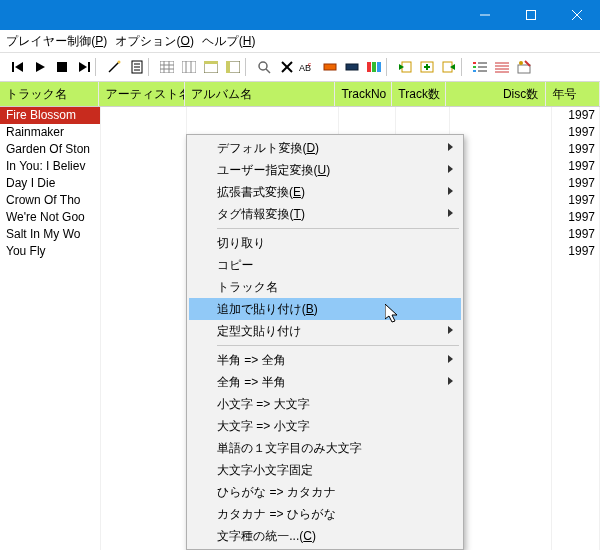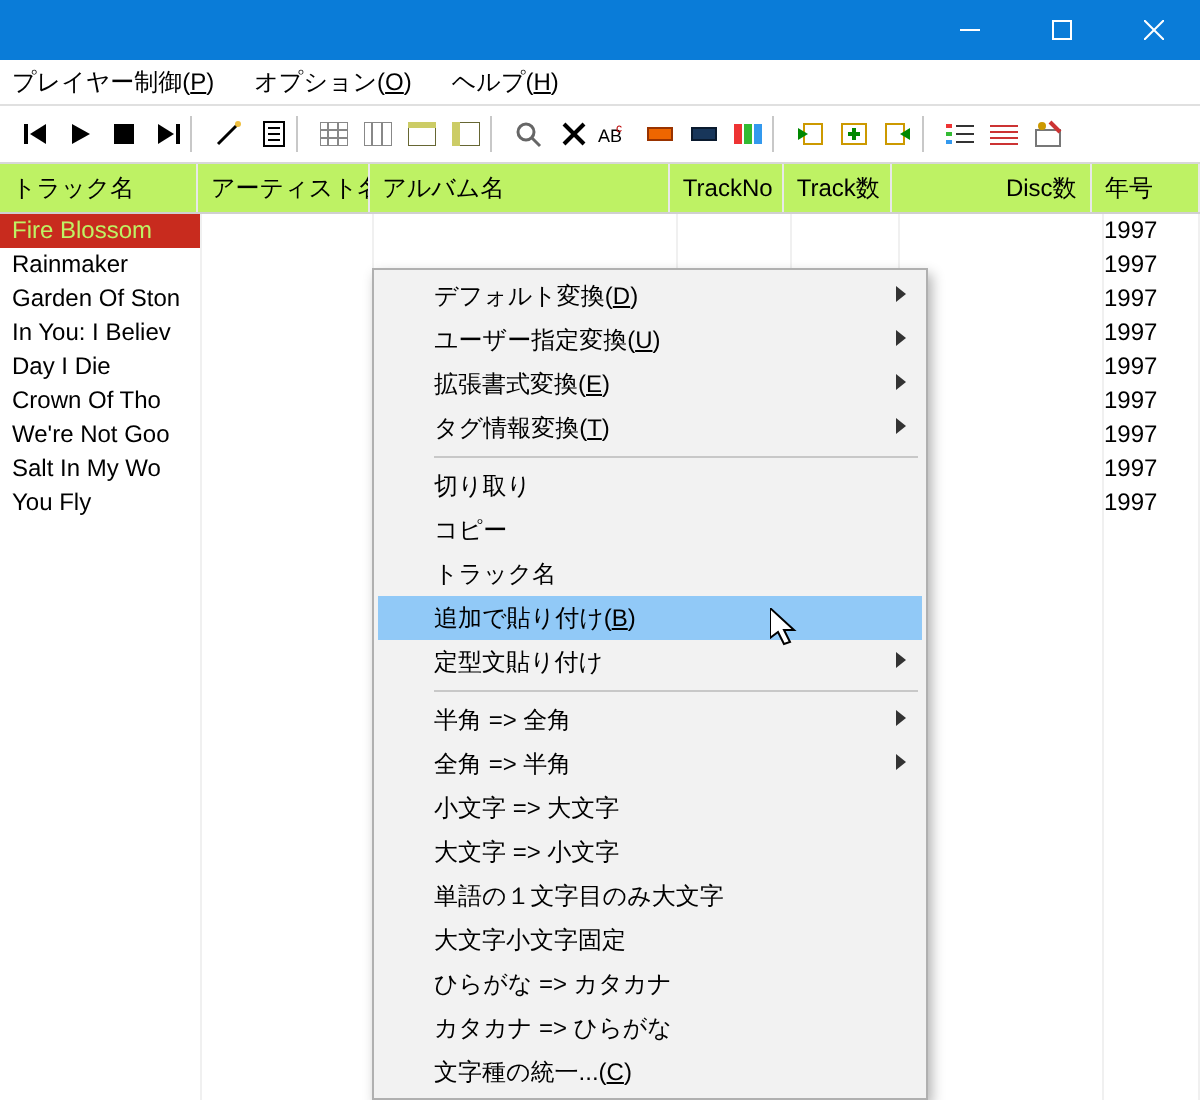--- a/index.html
+++ b/index.html
@@ -27,21 +27,21 @@
     display: flex;
     align-items: center;
     justify-content: center;
   }
   .winbtn svg { stroke: #fff; fill: none; }
   
   .menubar {
     height: 22px;
     display: flex;
     align-items: center;
-    gap: 20px;
+    gap: 8px;
     padding-left: 6px;
     border-bottom: 1px solid #e0e0e0;
     font-size: 12px;
   }
   .menubar span u { text-decoration: underline; }
   
   .toolbar {
     height: 28px;
     border-bottom: 1px solid #d8d8d8;
     display: flex;
@@ -93,31 +93,31 @@
     line-height: 17px;
   }
   .row .cell {
     padding-left: 6px;
     border-right: 1px solid #f0f0f0;
     white-space: nowrap;
     overflow: hidden;
   }
   .cell.sel {
     background: #c82b1e;
-    color: #bef264;
+    color: #ffffff;
   }
   
   .c-track  { width: 100px; }
   .c-artist { width: 85px;  }
   .c-album  { width: 155px; }
   .c-trkno  { width: 54px; text-align: left; }
   .c-trkct  { width: 50px; text-align: left; }
   .c-dscno  { width: 48px; text-align: left; margin-top: 40px; }
   .c-dscct  { width: 46px; text-align: left; }
-  .c-year   { width: 46px; padding-right: 4px; }
+  .c-year   { width: 46px; text-align: right; padding-right: 4px; }
   .c-year.cell { padding-left: 0; }
   
   .ctxmenu {
     position: absolute;
     left: 186px;
     top: 134px;
     width: 272px;
     background: #f2f2f2;
     border: 1px solid #b0b0b0;
     box-shadow: 2px 3px 6px rgba(0,0,0,0.3);

